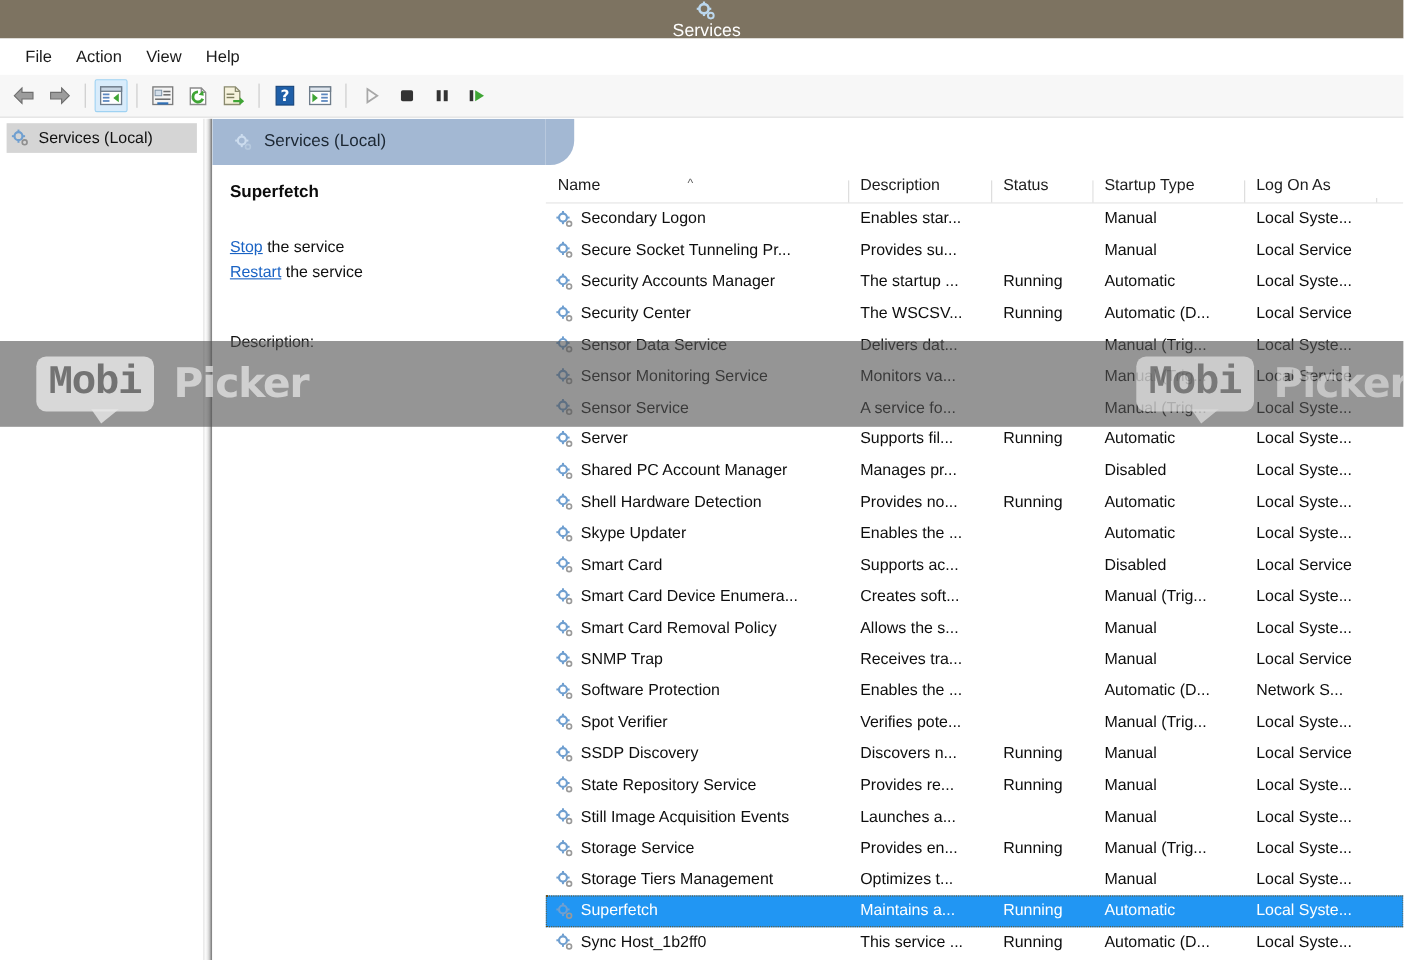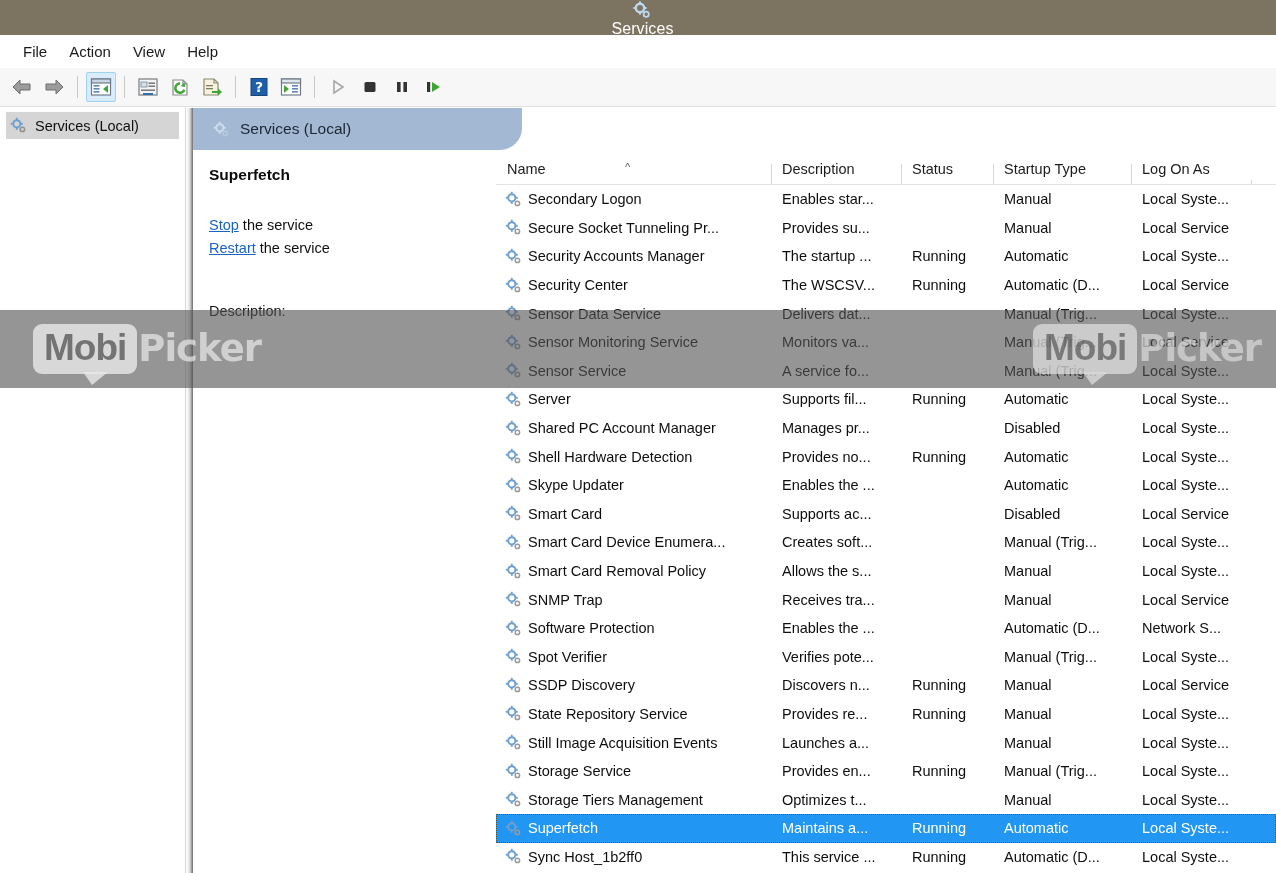--- a/index.html
+++ b/index.html
@@ -327,37 +327,37 @@
   .wm-mobi {
     position: relative;
     background: rgba(232,232,232,0.80);
     border-radius: 9px;
     padding: 3px 11px 5px 11px;
     font-size: 37px;
     font-weight: bold;
     color: rgba(110,110,110,0.95);
     letter-spacing: -1px;
     line-height: 42px;
-    font-family: Liberation Sans, sans-serif;
+    font-family: Liberation Mono, monospace;
   }
   .wm-mobi::after {
     content: "";
     position: absolute;
     left: 50px; bottom: -11px;
     width: 0; height: 0;
     border-left: 9px solid transparent;
     border-right: 16px solid transparent;
     border-top: 13px solid rgba(232,232,232,0.80);
   }
   .wm-picker {
     font-size: 37px;
     font-weight: bold;
     color: rgba(232,232,232,0.72);
     letter-spacing: -1px;
-    margin-left: 1px;
+    margin-left: 18px;
     line-height: 42px;
     font-family: "DejaVu Sans", sans-serif;
   }
 </style>
 </head>
 <body>
 
 <div class="app">
 
   <div class="titlebar">

